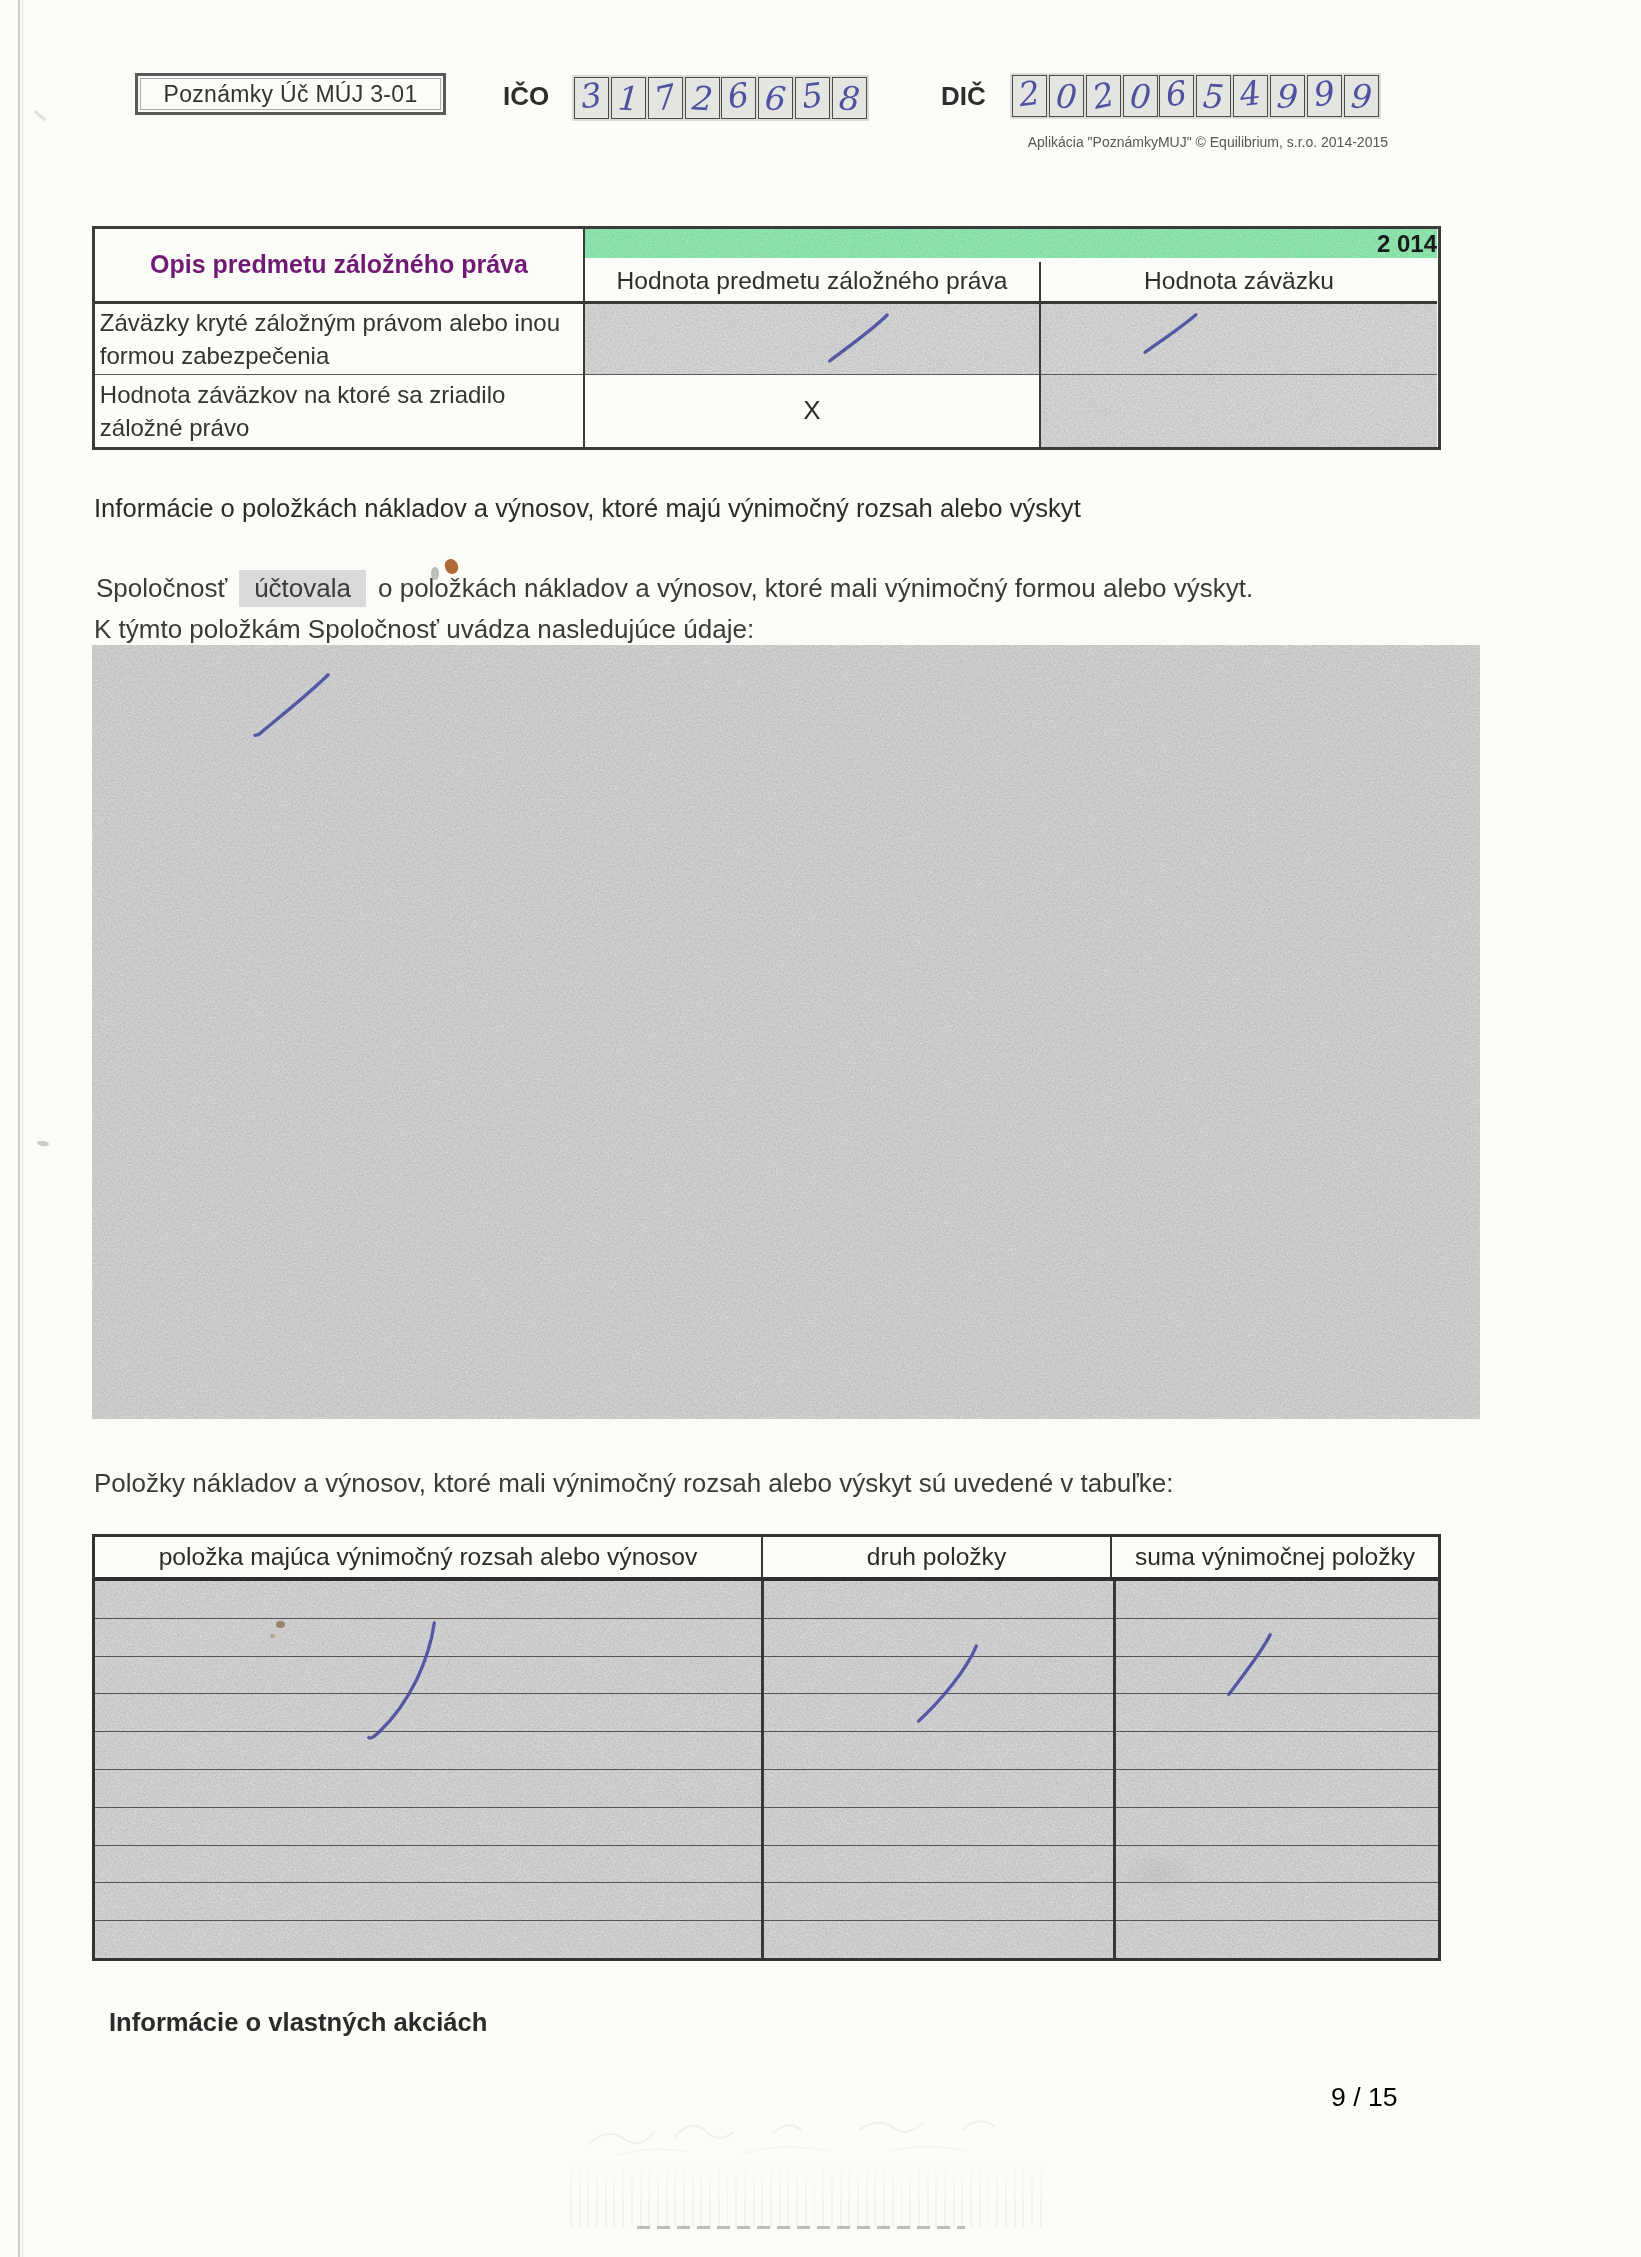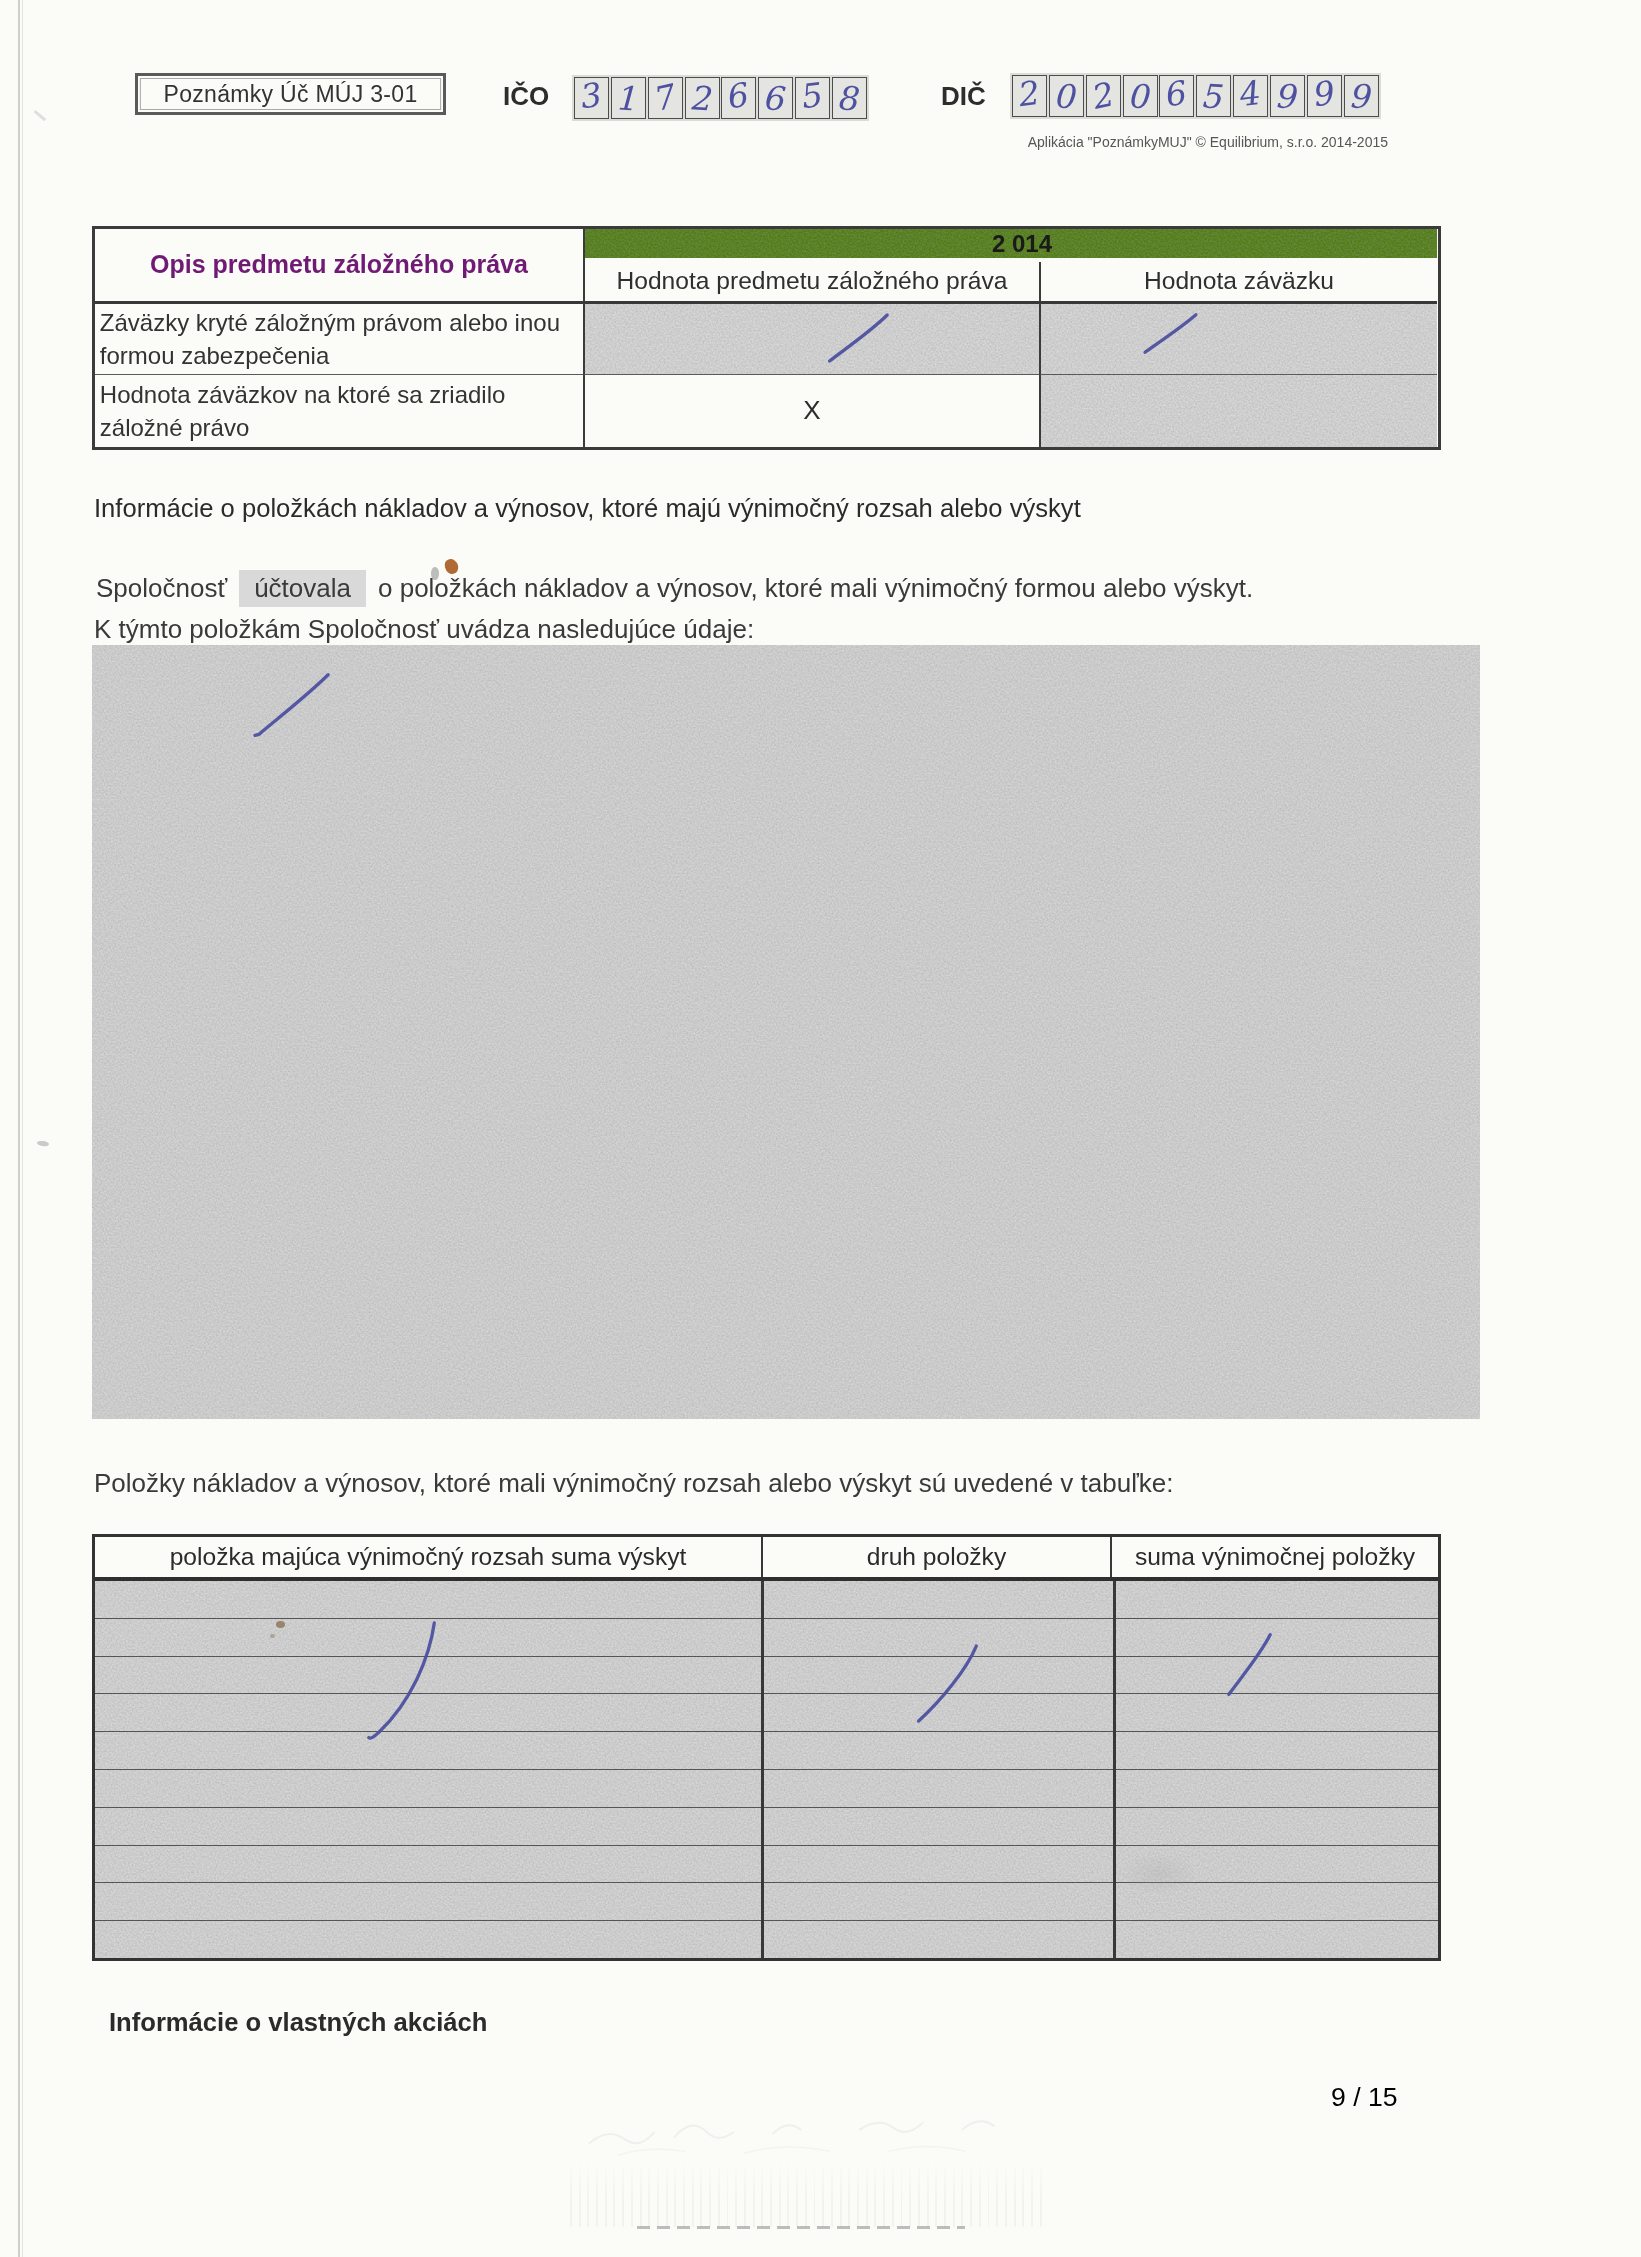--- a/index.html
+++ b/index.html
@@ -29,22 +29,22 @@
   .digit-cell:nth-child(even) .hw{transform:rotate(4deg) translateY(1px);}
   .digit-cell:nth-child(3) .hw{transform:rotate(-12deg);}
   .app-credit{left:1004px;top:134px;width:384px;text-align:right;font-size:14px;color:#565656;}
 
   
   .t1{left:92px;top:226px;width:1349px;border:3.9px solid #3b3b3b;box-sizing:border-box;
     display:grid;grid-template-columns:488px 456px 398px;grid-template-rows:29px 3.9px 39px 73px 73px;background:#fbfbf8;}
   .t1 .bl{border-left:2.9px solid #3b3b3b;box-sizing:border-box;}
   .t1 .corner{grid-column:1;grid-row:1/4;display:flex;align-items:center;justify-content:center;
     font-weight:700;font-size:25px;color:#701a75;}
-  .t1 .band{grid-column:2/4;grid-row:1;background:#4d7c0f;position:relative;
-    display:flex;align-items:center;justify-content:center;font-weight:700;font-size:24px;color:#1a1a1a;padding-left:22px;}
+  .t1 .band{grid-column:2/4;grid-row:1;background:#86efac;position:relative;
+    display:flex;align-items:center;justify-content:flex-end;font-weight:700;font-size:24px;color:#1a1a1a;padding-left:22px;}
   .t1 .gap{grid-column:2/4;grid-row:2;background:#fbfbf8;border-left:2.9px solid #3b3b3b;}
   .t1 .sub{grid-row:3;display:flex;align-items:center;justify-content:center;font-size:24.6px;color:#2f2f2f;}
   .t1 .r1{grid-row:4;border-top:3.9px solid #383838;box-sizing:border-box;}
   .t1 .r2{grid-row:5;border-top:1.9px solid #5a5a5a;box-sizing:border-box;}
   .t1 .lbl{font-size:24px;color:#333;line-height:1.4;padding:4.8px 9.7px 3.9px 4.8px;display:flex;align-items:center;}
   .t1 .shade{background:#d8d8d8;position:relative;}
   .t1 .xcell{display:flex;align-items:center;justify-content:center;font-size:26px;color:#2d2d2d;position:relative;}
 
   .h1{left:94px;top:494px;width:1352px;font-size:25.6px;font-weight:400;color:#2b2b2b;}
   .para{font-size:26px;color:#3a3a3a;}
@@ -229,21 +229,21 @@
       </svg>
     <svg class="ink-svg" style="left:157px;top:23px;width:87px;height:77px" viewBox="0 0 90 80" width="87" height="77">
       <path class="ink-stroke" d="M82,7 C62,27 30,52 10,69 l-4,1" stroke="#4d51a0"></path>
     </svg>
   </div>
 
   <div class="abs para p3">Položky nákladov a výnosov, ktoré mali výnimočný rozsah alebo výskyt sú uvedené v tabuľke:</div>
 
   <div class="abs t2">
     <div class="t2-head">
-      <div class="t2-hc c1">položka majúca výnimočný rozsah suma výskyt</div>
+      <div class="t2-hc c1">položka majúca výnimočný rozsah alebo výnosov</div>
       <div class="t2-hc c2">druh položky</div>
       <div class="t2-hc c3">suma výnimočnej položky</div>
     </div>
     <div class="t2-body">
       <svg class="noise" viewBox="0 0 1389 390" width="1341" height="377">
           <rect width="100%" height="100%" filter="url(#scanNoise)"></rect>
         </svg>
       <div style="position:absolute;inset:0;display:flex;flex-direction:column;">
           <div class="t2-row"></div>
           <div class="t2-row"></div>

